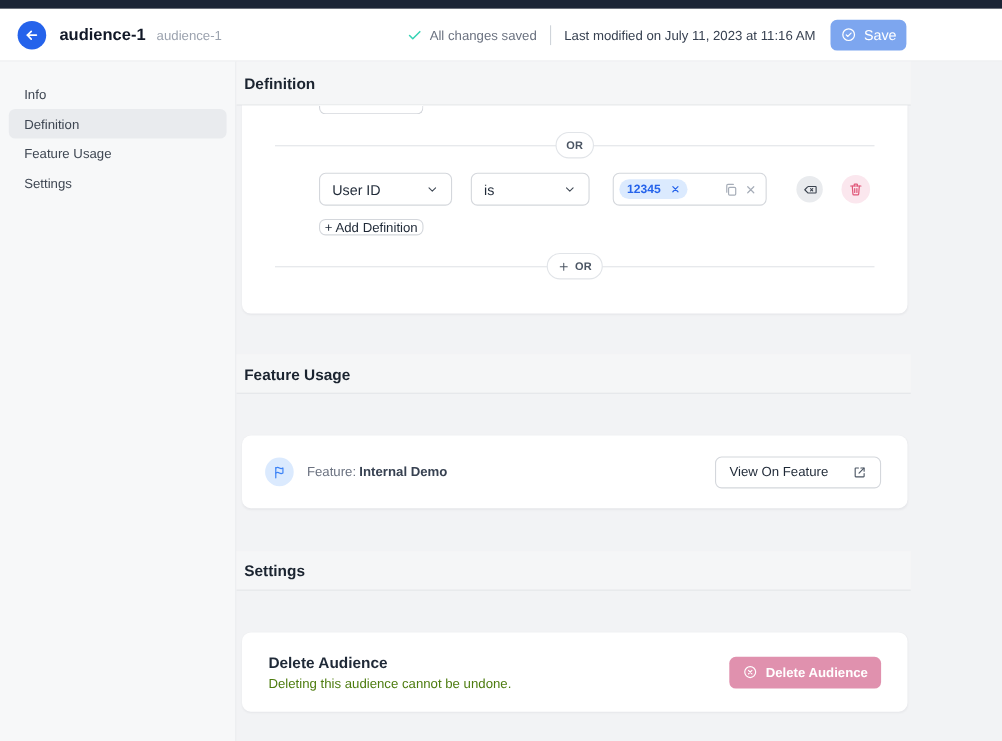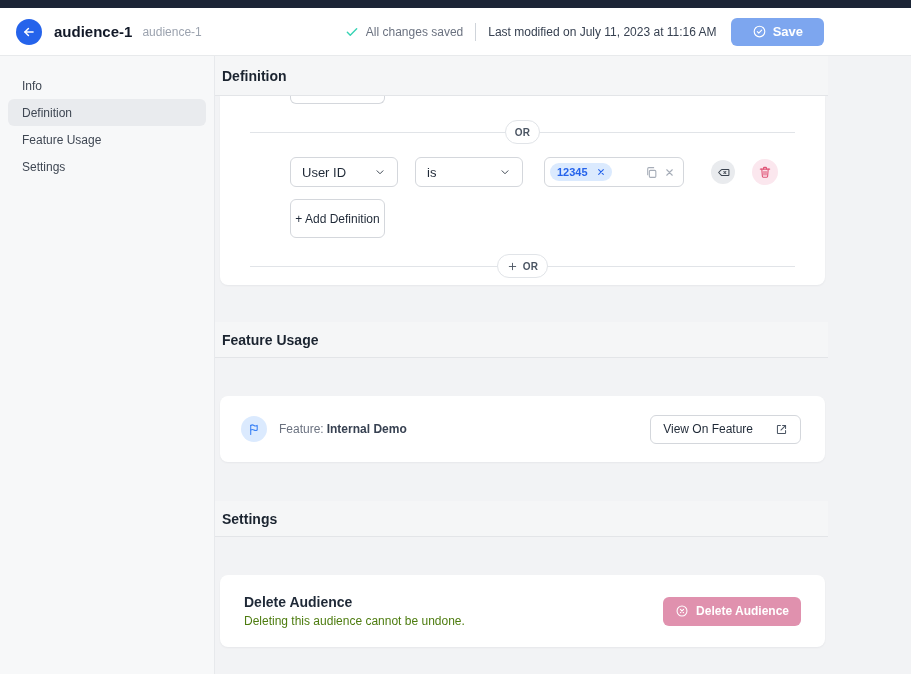--- a/index.html
+++ b/index.html
@@ -12,22 +12,22 @@
     display:flex; align-items:center; justify-content:space-between; padding:0 16px;gap:36px; }
   .hdr-left { display:flex; align-items:center; }
   .back-btn { width:26px; height:26px; border-radius:50%; background:#2563eb; border:none;
     display:flex; align-items:center; justify-content:center; cursor:pointer; flex:0 0 auto; }
   .page-title { font-size:15px; font-weight:700; color:#111827; margin-left:12px; }
   .page-subtitle { font-size:12px; color:#9ca3af; margin-left:10px; }
   .hdr-right { display:flex; align-items:center; margin-right:71px; }
   .autosave { display:flex; align-items:center; gap:7px; font-size:12px; color:#6b7280; }
   .v-divider { width:1px; height:18px; background:#cfd4da; margin:0 12px; }
   .last-modified { font-size:12px; color:#374151; }
-  .save-btn { margin-left:14px; height:28px; padding:0 21px; background:#7da6ef; border:none;
-    border-radius:6px; color:#ffffff; font-size:13px; font-weight:700; display:flex;
+  .save-btn { margin-left:14px; height:28px; padding:0 9px; background:#7da6ef; border:none;
+    border-radius:6px; color:#ffffff; font-size:13px; font-weight:400; display:flex;
     align-items:center; gap:6px; cursor:pointer; font-family:inherit; }
 
   
   .layout { display:flex; height:618px; }
   .sidebar { width:215px; background:#f7f8f9; border-right:1px solid #e7e9ec; padding-top:16px; }
   .side-item { height:27px; display:flex; align-items:center; padding-left:14px; margin:0 8px;
     font-size:12px; color:#3f4753; border-radius:6px; cursor:pointer; }
   .side-item.active { background:#e9ebee; }
   .main { flex:1; background:#f2f3f5; }
   .content { width:613px; }
@@ -48,35 +48,35 @@
     margin:16px 30px 0; height:24px; }
   .or-divider::before { content:""; position:absolute; left:0; right:0; top:50%;
     border-top:1px solid #e1e4e8; }
   .or-pill { position:relative; background:#fff; border:1px solid #e1e4e8; border-radius:12px;
     height:24px; padding:0 9px; display:flex; align-items:center; justify-content:center;
     gap:5px; font-size:10px; font-weight:700; color:#4b5563; letter-spacing:.3px; cursor:pointer; }
   .def-row { display:flex; align-items:center; margin:13px 0 0 70px; }
   .select { height:30px; background:#fff; border:1px solid #d4d7dc; border-radius:6px;
     display:flex; align-items:center; justify-content:space-between; padding:0 11px;
     font-size:13px; color:#1f2937; cursor:pointer; }
-  .select.field { width:108px; margin-right:17px; }
+  .select.field { width:121px; margin-right:17px; }
   .select.operator { width:108px; margin-right:21px; }
   .tag-input { width:140px; height:30px; border:1px solid #d4d7dc; border-radius:6px;
     display:flex; align-items:center; padding:0 8px 0 5px; margin-right:27px; cursor:text; }
   .chip { background:#dbeafe; color:#2563eb; font-size:11px; font-weight:700;
     border-radius:10px; padding:3px 7px; display:flex; align-items:center; gap:9px; }
   .chip .chip-x { display:flex; cursor:pointer; }
   .tag-input .spacer { flex:1; }
   .icon-btn { border:none; background:transparent; display:flex; align-items:center;
     justify-content:center; cursor:pointer; padding:0; }
   .round-btn { border-radius:50%; border:none; display:flex; align-items:center;
     justify-content:center; cursor:pointer; }
   .backspace-btn { width:24px; height:24px; background:#e9ebee; margin-right:17px; }
   .trash-btn { width:26px; height:26px; background:#fbe7ee; }
-  .add-def-btn { margin:12px 0 0 70px; width:95px; height:39px; background:#fff;
+  .add-def-btn { margin:12px 0 0 70px; width:95px; height:15px; background:#fff;
     border:1px solid #d4d7dc; border-radius:6px; font-size:12px; color:#1f2937;
     display:flex; align-items:center; justify-content:center; cursor:pointer; font-family:inherit; }
 
   .gap37 { height:37px; } .gap38 { height:38px; } .gap39 { height:39px; }
 
   
   .feature-card { height:66px; border-radius:8px; display:flex; align-items:center;
     padding:0 24px 0 21px; }
   .flag-circle { width:26px; height:26px; border-radius:50%; background:#dbeafe;
     display:flex; align-items:center; justify-content:center; flex:0 0 auto; }

